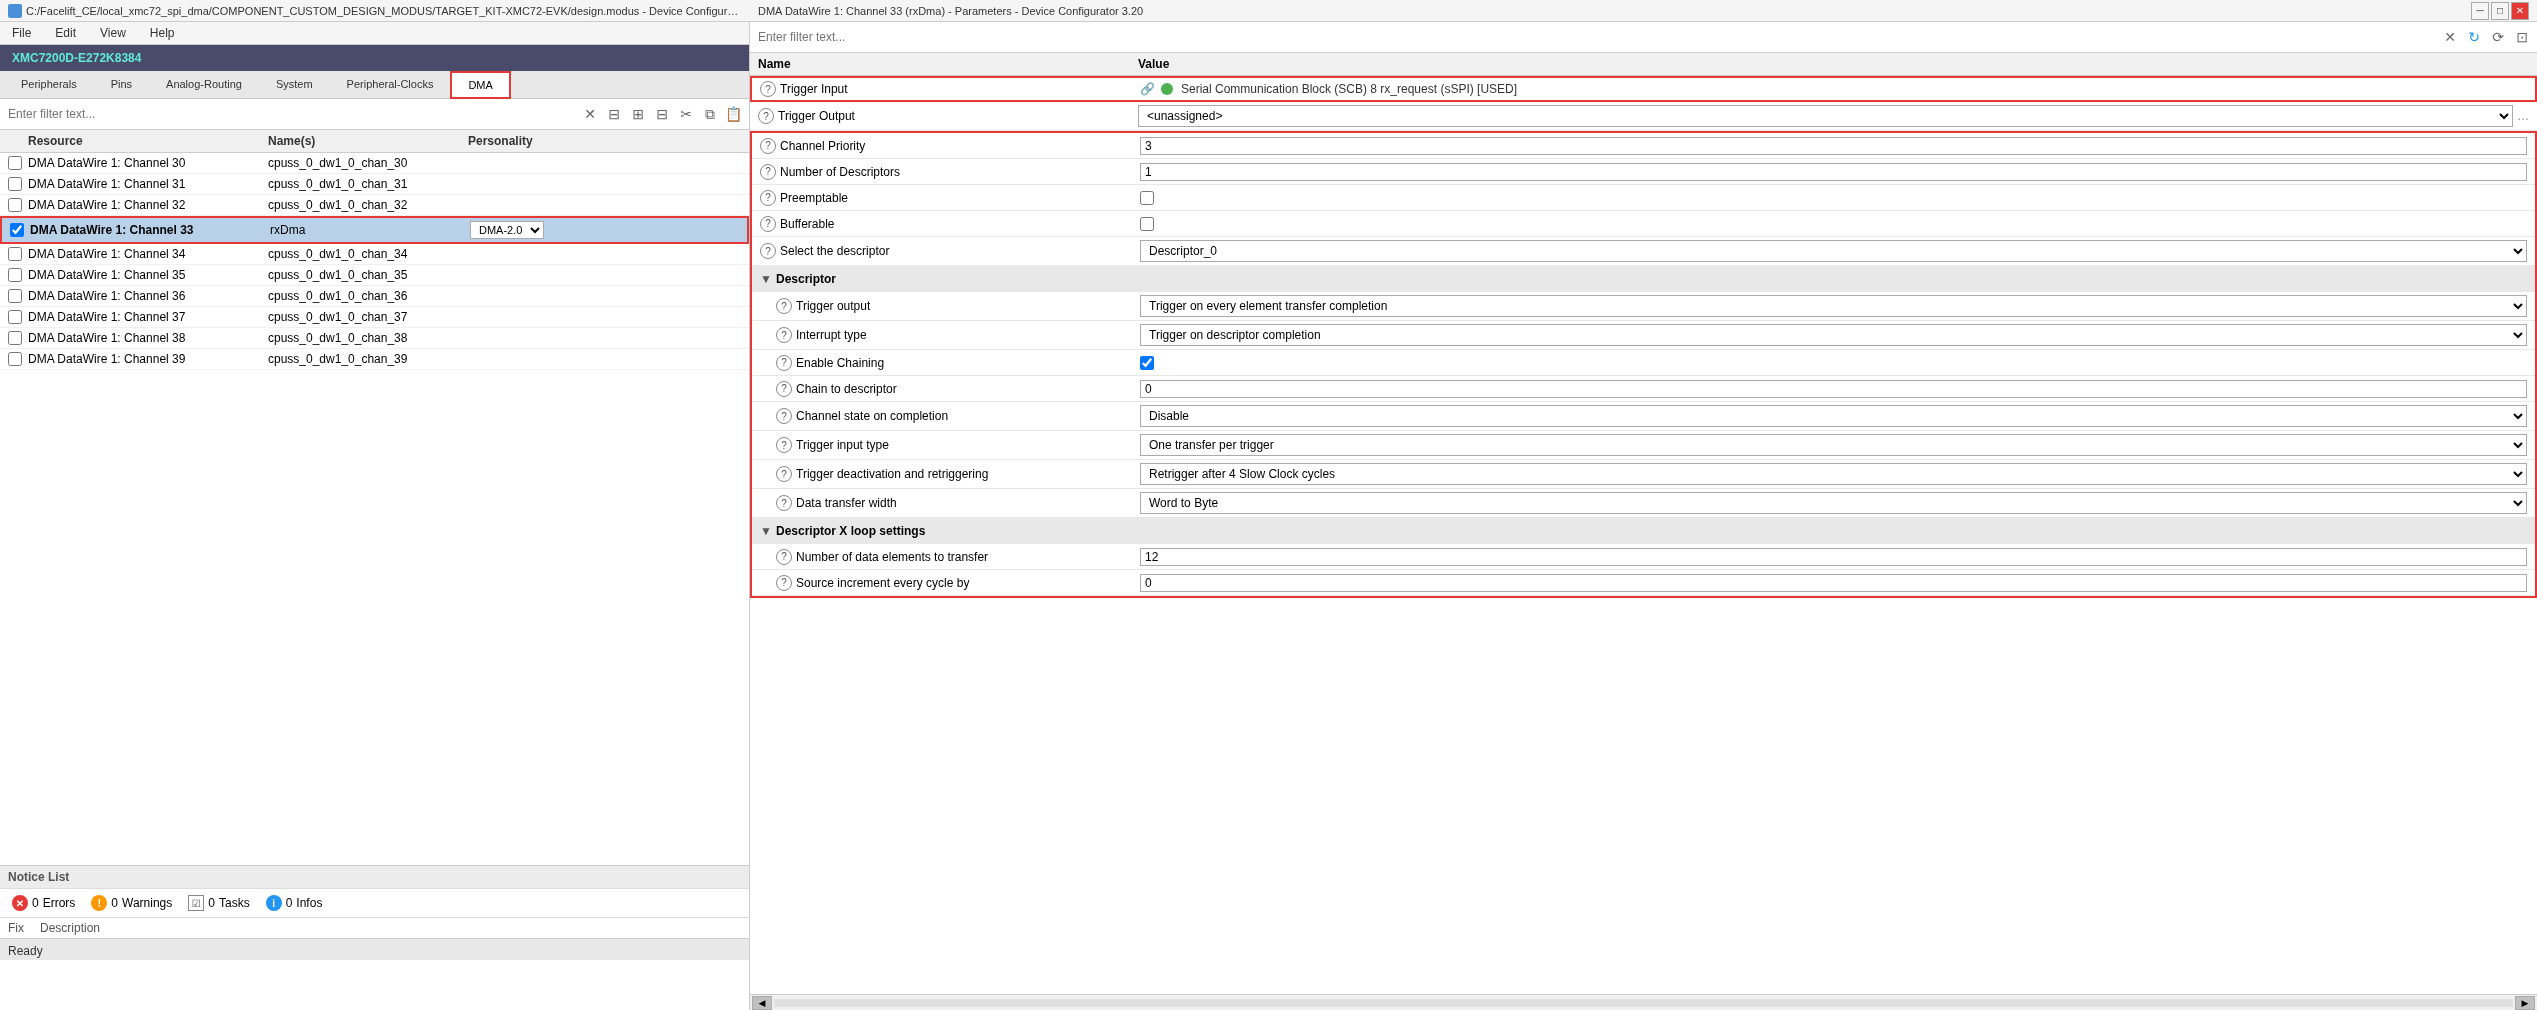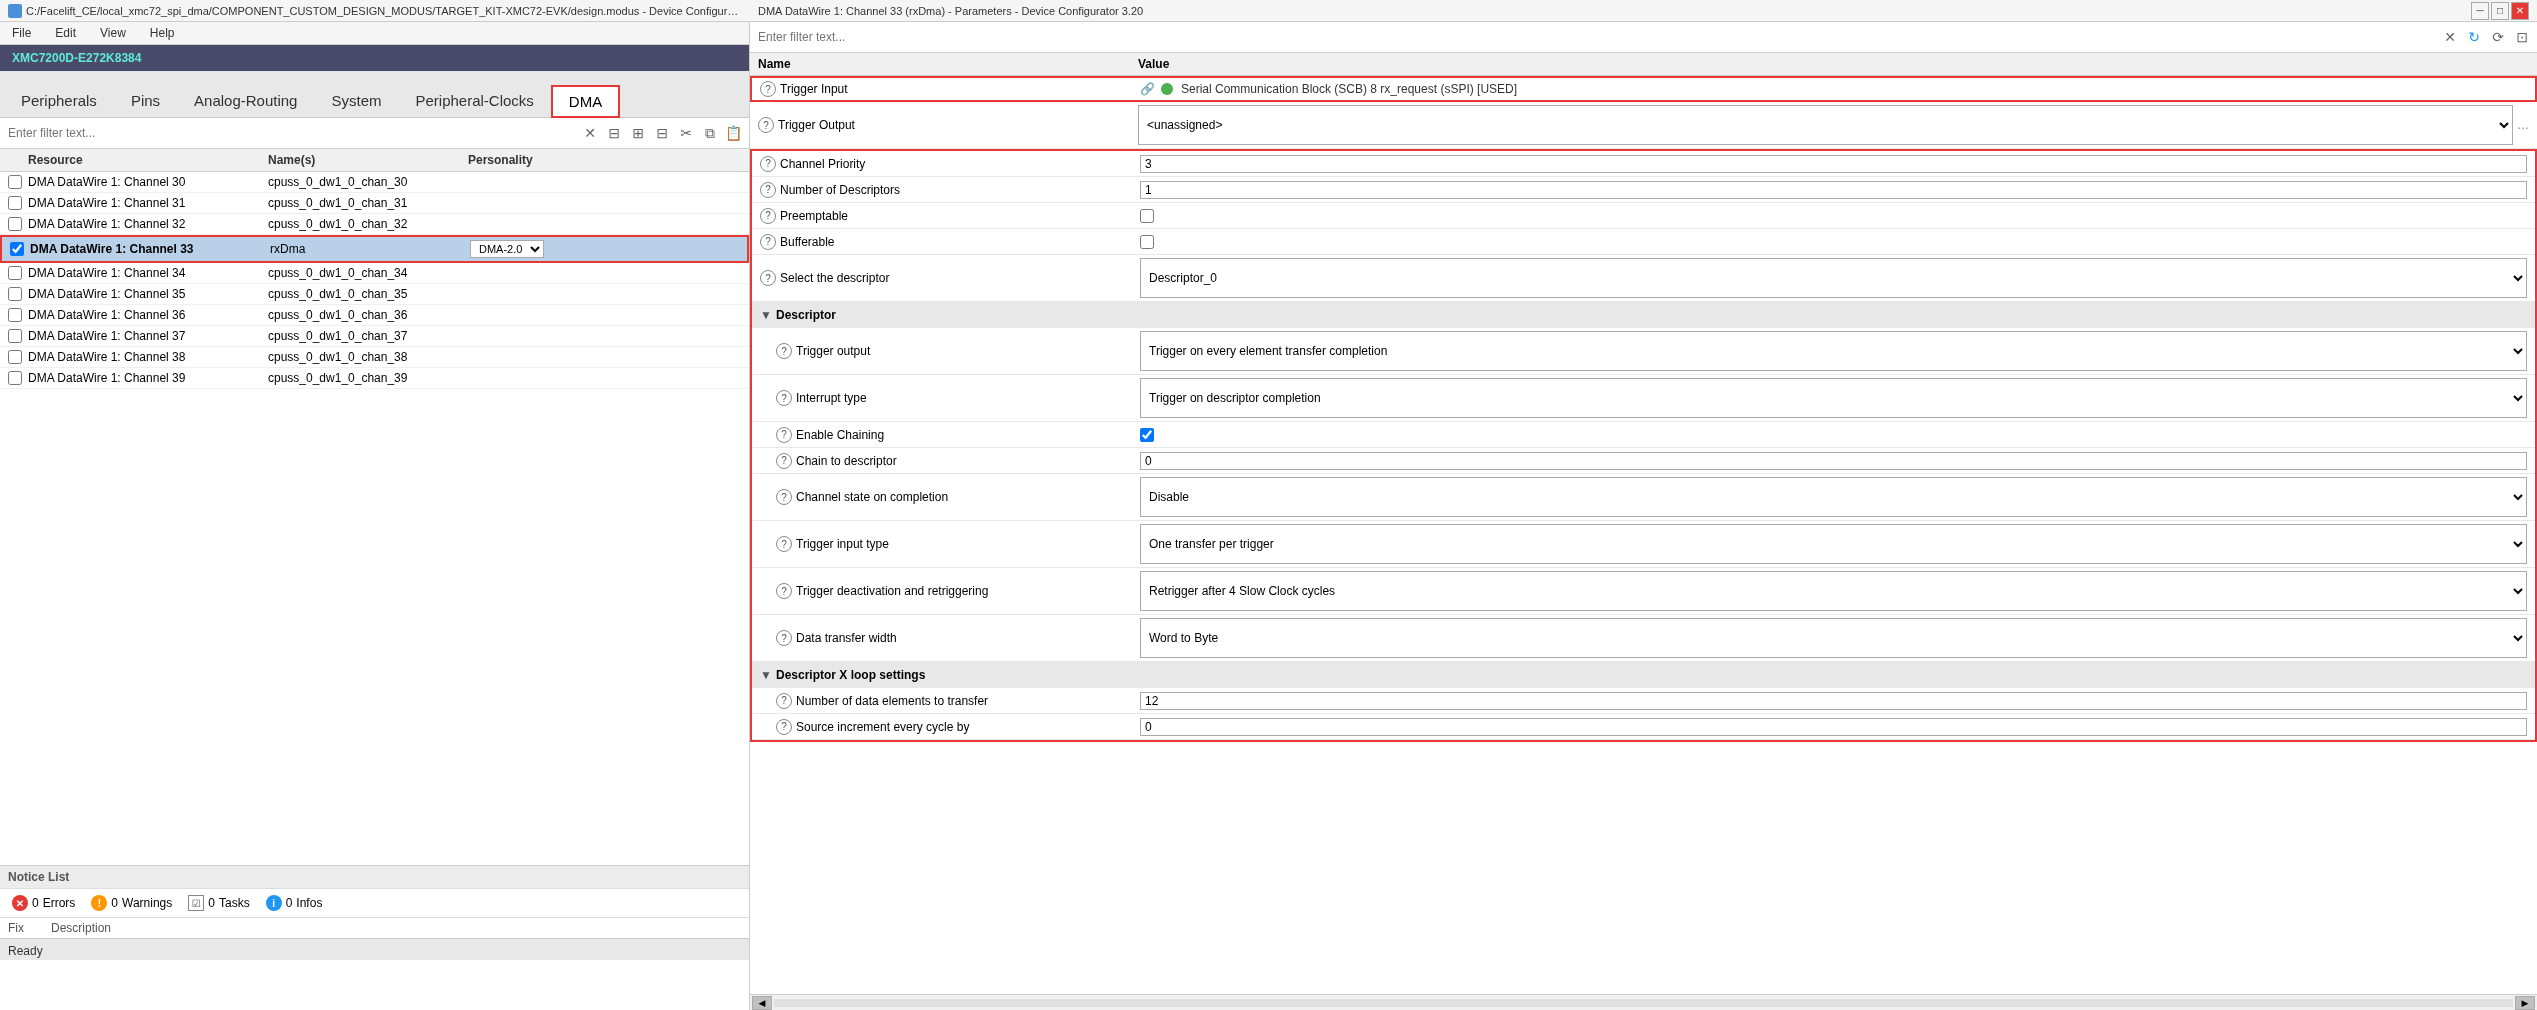--- a/index.html
+++ b/index.html
@@ -37,24 +37,23 @@
 
     
     .device-header { background: #4a4a6a; color: #5eead4; padding: 6px 12px; font-size: 12px; font-weight: bold; }
 
     
     .tab-bar { display: flex; background: #e8e8e8; border-bottom: 1px solid #ccc; padding: 0 4px; }
     .tab {
       padding: 6px 16px;
       cursor: pointer;
       border: 1px solid transparent;
-      font-size: 15px;
+      font-size: 11px;
       color: #333;
       background: transparent;
-      margin-top: 14px;
     }
     .tab.active { background: #fff; border: 1px solid #ccc; border-bottom: 1px solid #fff; margin-bottom: -1px; }
     .tab.highlighted { border: 2px solid #e53935; color: #000; background: #fff; }
 
     
     .filter-bar { display: flex; align-items: center; border-bottom: 1px solid #ccc; padding: 4px; gap: 2px; }
     .filter-input { flex: 1; border: none; outline: none; font-size: 12px; padding: 2px 4px; color: #999; }
     .filter-icon-btn { width: 22px; height: 22px; border: none; background: transparent; cursor: pointer; color: #666; font-size: 14px; display: flex; align-items: center; justify-content: center; }
 
     
@@ -63,42 +62,42 @@
     .table-row { display: grid; grid-template-columns: 260px 200px 1fr; padding: 3px 8px; border-bottom: 1px solid #f0f0f0; align-items: center; }
     .table-row.highlighted-row { background: #b8d0e8; border: 1px solid #6699cc; }
     .row-checkbox { width: 14px; height: 14px; margin-right: 6px; }
     .row-label { display: flex; align-items: center; }
 
     
     .row-dropdown { font-size: 11px; border: 1px solid #aaa; padding: 1px 4px; background: white; cursor: pointer; }
     .notice-header { padding: 4px 8px; font-weight: bold; color: #555; background: #ececec; border-bottom: 1px solid #ddd; font-size: 11px; }
     .notice-items { display: flex; gap: 16px; padding: 6px 12px; align-items: center; }
     .notice-item { display: flex; align-items: center; gap: 4px; cursor: pointer; }
-    .notice-footer { display: flex; padding: 3px 8px; gap: 27px; font-size: 11px; color: #555; border-top: 1px solid #ddd; }
+    .notice-footer { display: flex; padding: 3px 8px; gap: 16px; font-size: 11px; color: #555; border-top: 1px solid #ddd; }
 
     
     .status-bar { background: #e8e8e8; border-top: 1px solid #ccc; padding: 2px 8px; font-size: 11px; color: #333; height: 22px; display: flex; align-items: flex-end; }
 
     
     .right-panel { flex: 1; background: #fff; display: flex; flex-direction: column; }
     .right-filter-bar { display: flex; align-items: center; border-bottom: 1px solid #ccc; padding: 4px; gap: 2px; }
     .right-filter-input { flex: 1; border: none; outline: none; font-size: 12px; padding: 2px 4px; color: #999; }
 
     
     .params-header { display: grid; grid-template-columns: 380px 1fr; padding: 4px 8px; background: #f0f0f0; border-bottom: 1px solid #ccc; font-weight: bold; }
     .param-row { display: grid; grid-template-columns: 380px 1fr; border-bottom: 1px solid #e8e8e8; align-items: center; min-height: 26px; }
     .param-row.section-header { background: #e8e8e8; }
     .param-name { display: flex; align-items: center; gap: 4px; padding: 3px 8px; }
     .param-value { padding: 3px 8px; display: flex; align-items: center; }
     .help-icon { width: 16px; height: 16px; border-radius: 50%; background: #fff; border: 1px solid #888; color: #555; font-size: 10px; display: flex; align-items: center; justify-content: center; cursor: pointer; flex-shrink: 0; }
     .expand-icon { width: 12px; cursor: pointer; color: #555; }
 
     
     .value-input { border: 1px solid #aaa; padding: 1px 4px; font-size: 12px; width: 100%; background: white; }
-    .value-dropdown { border: 1px solid #aaa; padding: 11px 4px; font-size: 12px; background: white; cursor: pointer; width: 100%; }
+    .value-dropdown { border: 1px solid #aaa; padding: 2px 4px; font-size: 12px; background: white; cursor: pointer; width: 100%; }
     .value-checkbox { width: 14px; height: 14px; }
 
     
     .green-circle { width: 12px; height: 12px; background: #4caf50; border-radius: 50%; flex-shrink: 0; }
 
     
     .trigger-value { display: flex; align-items: center; gap: 4px; font-size: 12px; color: #333; }
 
     
     ::-webkit-scrollbar { width: 10px; }

